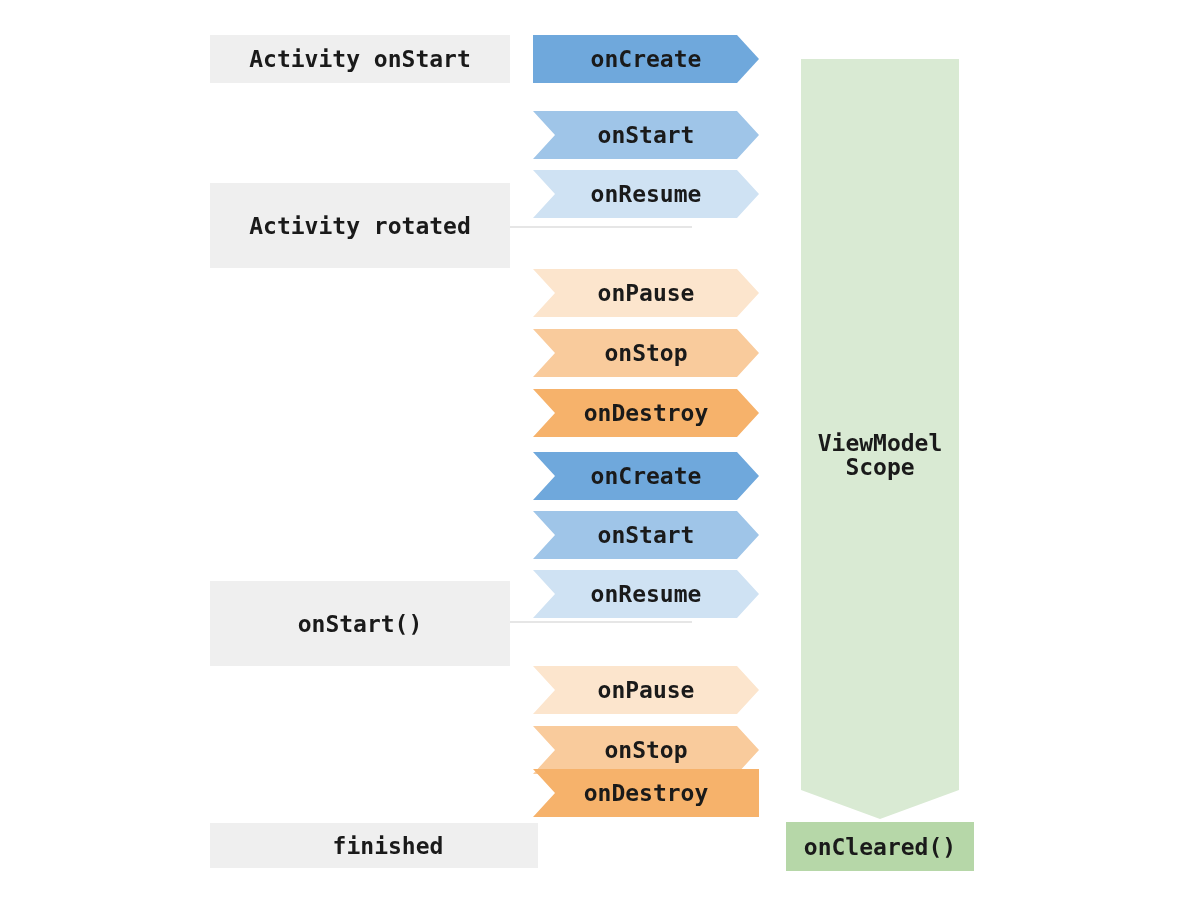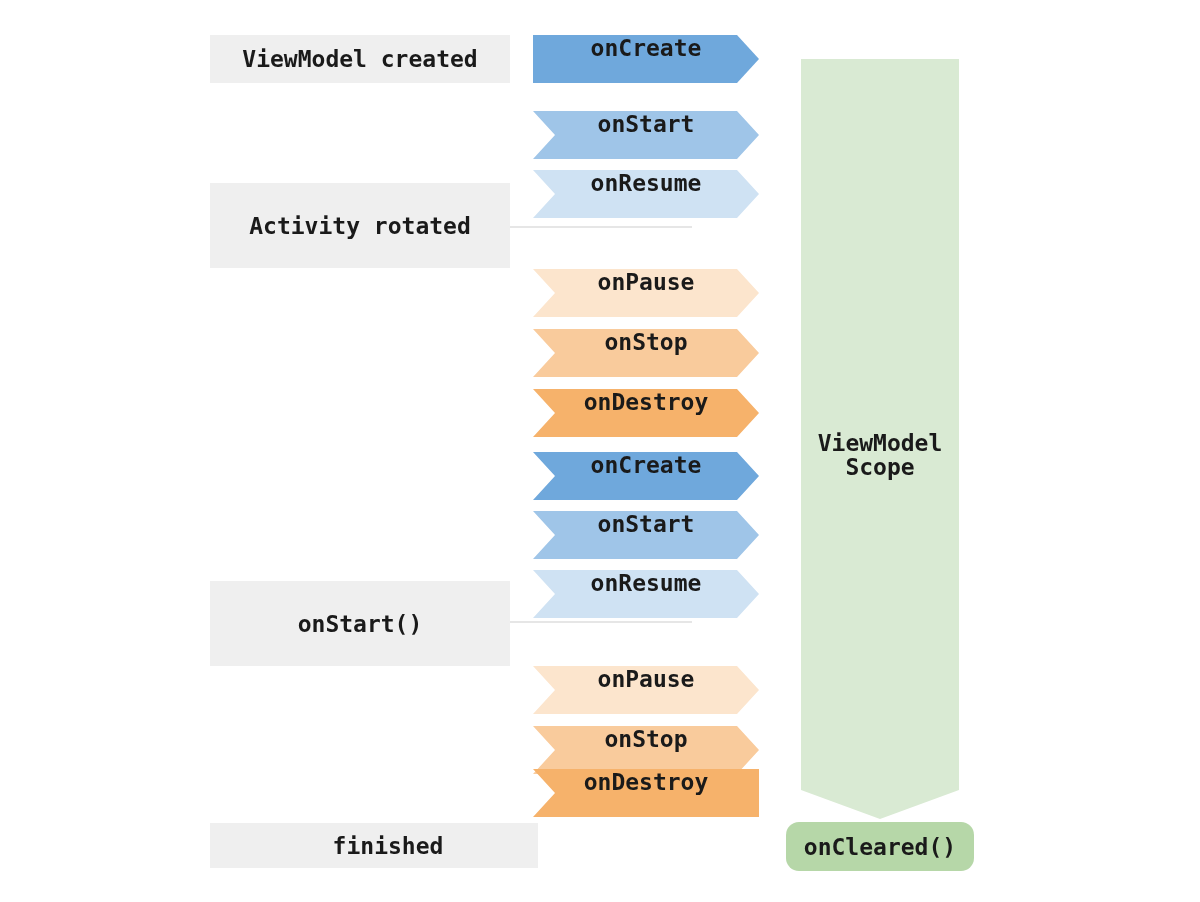--- a/index.html
+++ b/index.html
@@ -46,20 +46,21 @@
   #connector-rotated { top: 226px; }
   #connector-finish  { top: 621px; }
 
   
   .arrow {
     position: absolute;
     left: 533px;
     width: 226px;
     height: 48px;
     display: flex;
+    align-items: center;
     justify-content: center;
     font-size: 23px;
     white-space: nowrap;
   }
   .shape-start { clip-path: polygon(0 0, calc(100% - 22px) 0, 100% 50%, calc(100% - 22px) 100%, 0 100%); }
   .shape-mid   { clip-path: polygon(0 0, calc(100% - 22px) 0, 100% 50%, calc(100% - 22px) 100%, 0 100%, 22px 50%); margin-top: 17px; }
   .shape-end   { clip-path: polygon(0 0, 100% 0, 100% 100%, 0 100%, 22px 50%); }
   #arrow-0  { top: 35px;  }
   #arrow-1  { top: 94px;  }
   #arrow-2  { top: 153px; }
@@ -106,21 +107,21 @@
     font-size: 23px;
     white-space: nowrap;
   }
 </style>
 </head>
 <body>
 
 <div class="canvas">
 
   <div class="state-box" id="box-created">
-    <span>ViewModel created</span>
+    <span>Activity onStart</span>
   </div>
   <div class="state-box" id="box-rotated">
     <span>Activity rotated</span>
   </div>
   <div class="state-box" id="box-finish">
     <span>onStart()</span>
   </div>
   <div class="state-box" id="box-finished">
     <span>finished</span>
   </div>
@@ -162,17 +163,17 @@
       <span>onStop</span>
     </div>
   <div class="arrow shape-end" id="arrow-11" style="background-color: rgb(246, 178, 107);">
       <span>onDestroy</span>
     </div>
 
   <div id="vm-scope-arrow" style="background-color: rgb(217, 234, 211);"></div>
   <div id="vm-scope-label">ViewModel
 Scope</div>
 
-  <div id="oncleared-box" style="background-color: rgb(182, 215, 168); border-radius: 13px;">
+  <div id="oncleared-box" style="background-color: rgb(182, 215, 168);">
     <span>onCleared()</span>
   </div>
 
 </div>
 
 </body></html>

